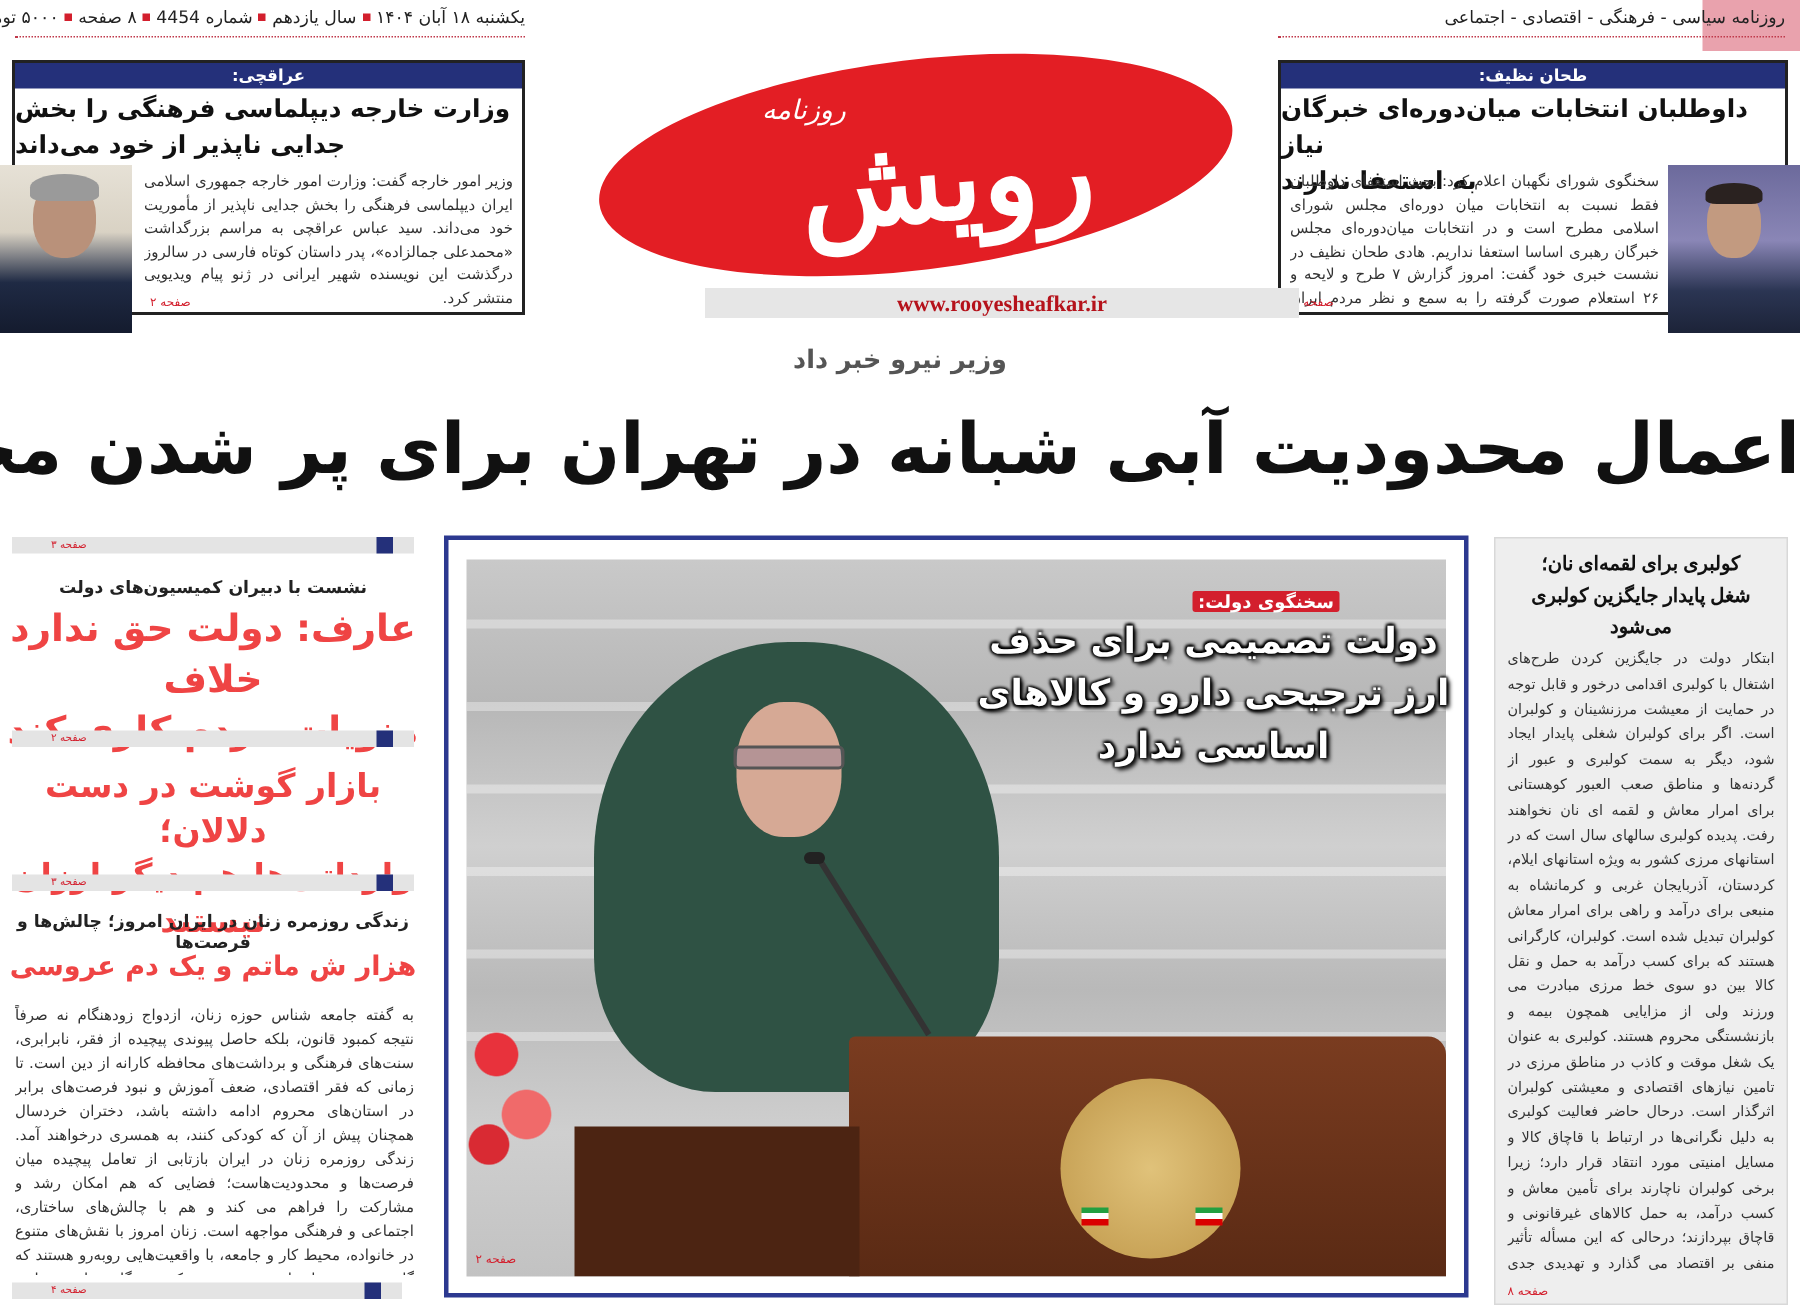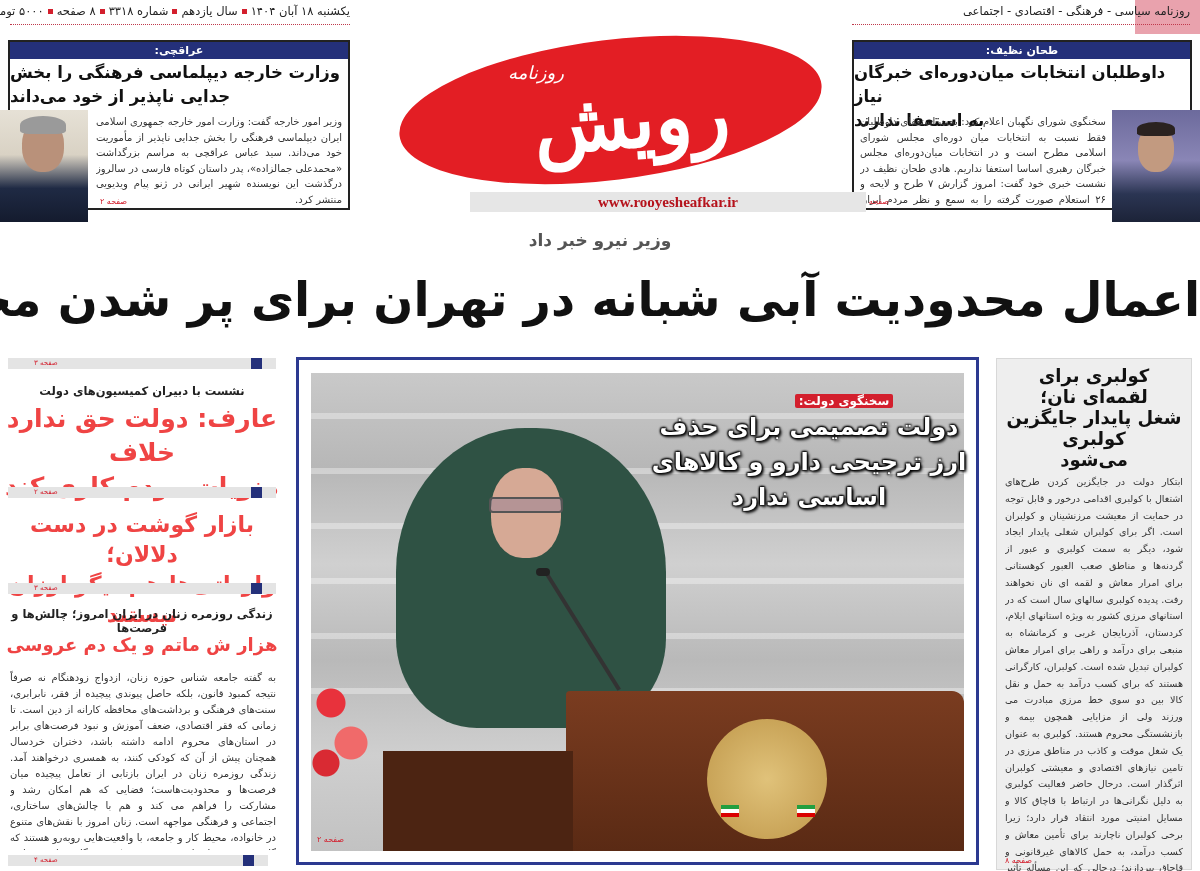--- a/index.html
+++ b/index.html
@@ -43,28 +43,28 @@
 
   
   .photo-frame { border: 3px solid #2c3990; background: #fff; }
   .photo-area { background: linear-gradient(180deg, #c9c9c9 0%, #b7b7b7 20%, #d0d0d0 40%, #b9b9b9 60%, #cfcfcf 80%, #c2c2c2 100%); overflow: hidden; }
   .step { position: absolute; left: 0; right: 0; height: 6px; background: rgba(255,255,255,0.35); }
   .photo-kicker { color: #fff; font-size: 12px; font-weight: bold; background: #d31f2d; padding: 0 4px; border-radius: 2px; }
   .photo-title { color: #fff; font-size: 24px; font-weight: bold; line-height: 35px; text-align: center; text-shadow: 2px 2px 3px #000, -1px -1px 2px #000, 1px -1px 2px #000, -1px 1px 2px #000; }
 
   
   .right-col { background: #eeeeee; border: 1px solid #d8d8d8; }
-  .right-title { font-size: 18px; font-weight: bold; line-height: 21px; text-align: center; color: #111; }
+  .right-title { font-size: 13px; font-weight: bold; line-height: 21px; text-align: center; color: #111; font-family: Liberation Serif, serif; }
   .right-body { font-size: 9.6px; line-height: 16.8px; text-align: justify; color: #333; }
 </style>
 </head>
 <body>
 
 <div class="abs topline" style="left:10px; top:4px; width:340px; direction:rtl; text-align:right;">
-  <span>یکشنبه ۱۸ آبان ۱۴۰۴</span><span class="sep-sq"></span><span>سال یازدهم</span><span class="sep-sq"></span><span>شماره ۳۳۱۸</span><span class="sep-sq"></span><span>۸ صفحه</span><span class="sep-sq"></span><span>۵۰۰۰ تومان</span>
+  <span>یکشنبه ۱۸ آبان ۱۴۰۴</span><span class="sep-sq"></span><span>سال یازدهم</span><span class="sep-sq"></span><span>شماره 4454</span><span class="sep-sq"></span><span>۸ صفحه</span><span class="sep-sq"></span><span>۵۰۰۰ تومان</span>
 </div>
 <div class="abs dotted" style="left:10px; top:24px; width:340px;"></div>
 
 <div class="abs corner-badge" style="left:1135px; top:0; width:65px; height:34px;"></div>
 <div class="abs topline" style="right:10px; top:4px; width:340px; text-align:right;">روزنامه سیاسی - فرهنگی - اقتصادی - اجتماعی</div>
 <div class="abs dotted" style="left:852px; top:24px; width:338px;"></div>
 
 <div class="abs teaser-box" style="left:8px; top:40px; width:342px; height:170px;">
   <div class="teaser-kicker">عراقچی:</div>
   <div class="teaser-title" style="margin-top:2px;">

